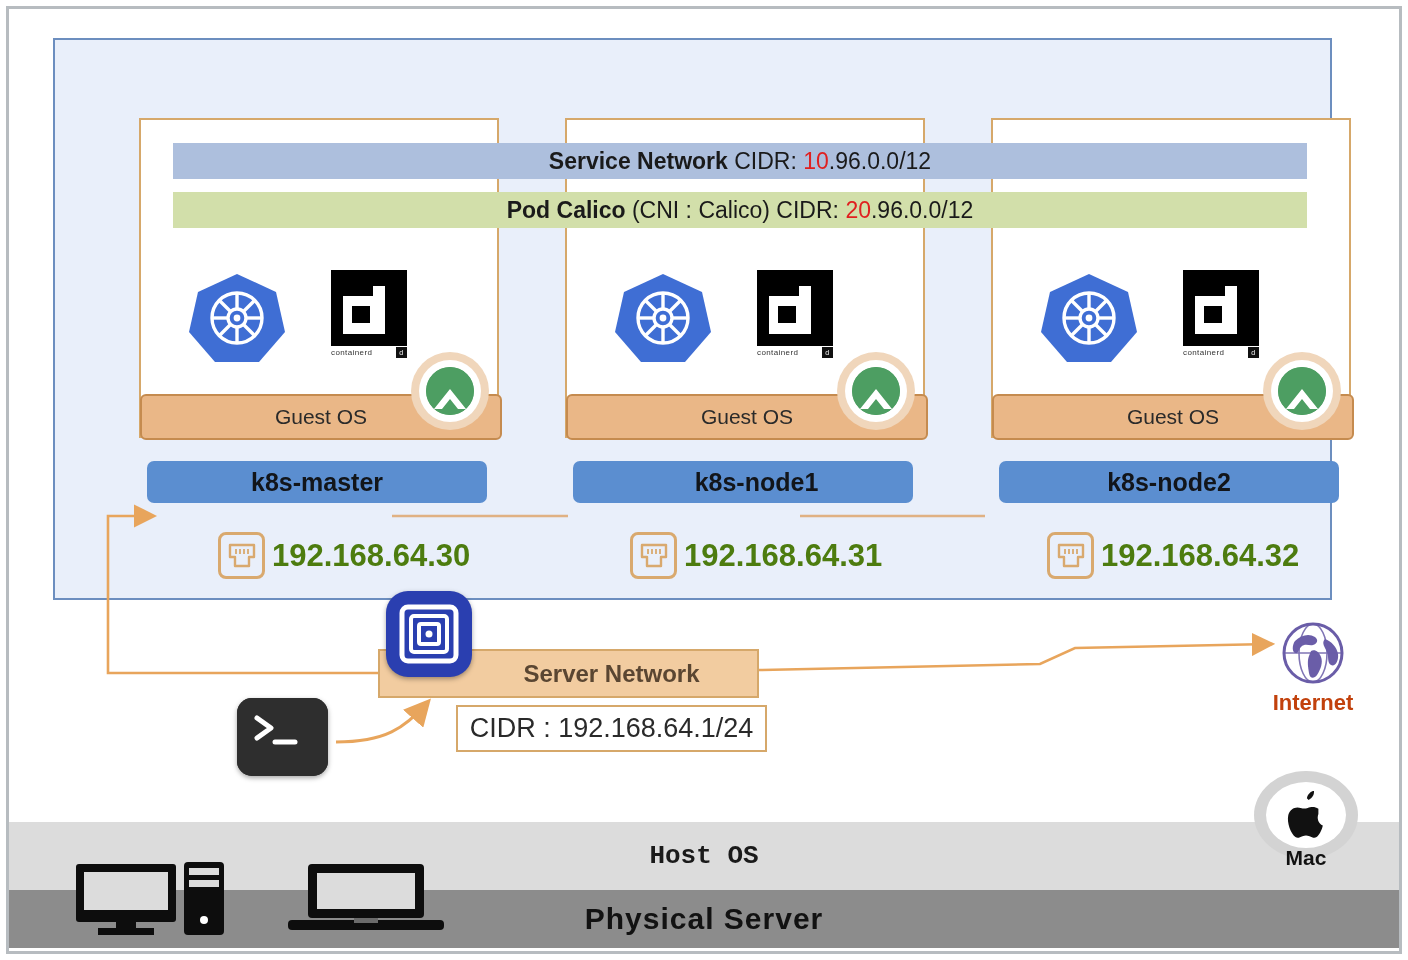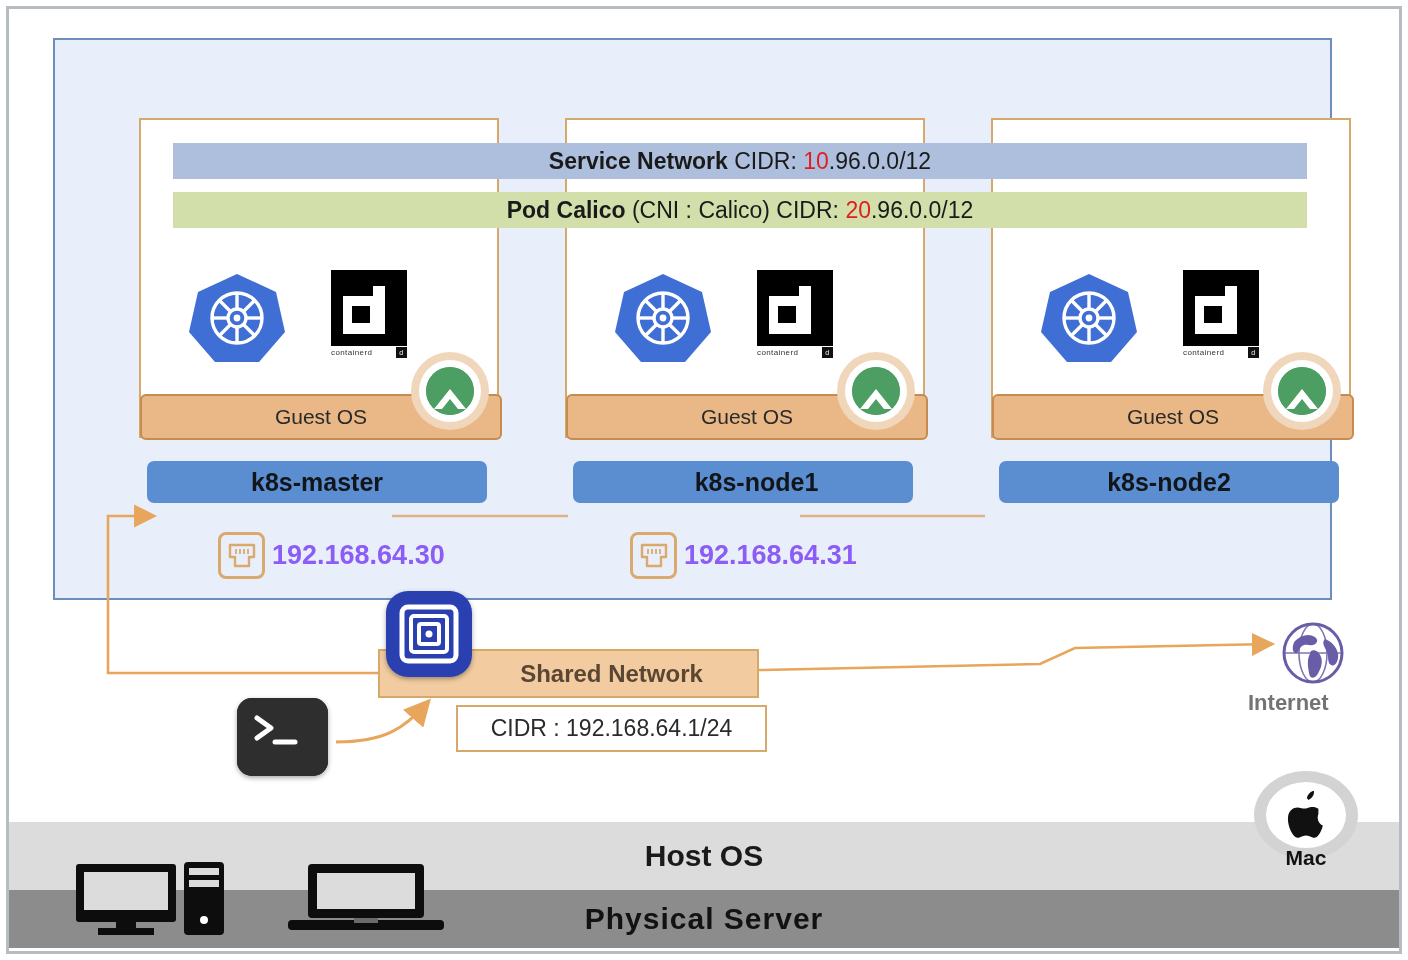--- a/index.html
+++ b/index.html
@@ -111,37 +111,37 @@
     position:absolute; top:492px; display:flex; align-items:center; gap:7px;
   }
   .n1 { left:163px; }
   .n2 { left:575px; }
   .n3 { left:992px; }
   .nic-icon {
     width:47px; height:47px; border:3px solid #d9a96e; border-radius:8px;
     display:flex; align-items:center; justify-content:center;
     background:transparent;
   }
-  .nic-label { font-size:27px; font-weight:bold; color:#8b5cf6; }
+  .nic-label { font-size:31px; font-weight:bold; color:#4d7c0f; }
 
   
   .overlay { position:absolute; left:0; top:0; width:1408px; height:960px; pointer-events:none; }
 
   
   .shared-box {
     position:absolute; left:378px; top:649px; width:381px; height:49px;
     background:#f2ccA0; border:2px solid #d6a86a;
     display:flex; align-items:center; justify-content:center;
   }
   .shared-label { font-size:24px; font-weight:bold; color:#5a4632; padding-left:86px; }
   .cidr-box {
     position:absolute; left:456px; top:705px; width:311px; height:47px;
     background:#ffffff; border:2px solid #d6a86a;
     display:flex; align-items:center; justify-content:center;
-    font-size:23px; color:#2a2a2a;
+    font-size:27px; color:#2a2a2a;
   }
   .shared-icon {
     position:absolute; left:386px; top:591px; width:86px; height:86px;
     border-radius:22px; background:#2a3fb0;
     display:flex; align-items:center; justify-content:center;
     z-index:6;
     box-shadow: 0 2px 5px rgba(0,0,0,.35);
   }
 
   
@@ -153,22 +153,22 @@
   .terminal-label {
     position:absolute; left:205px; top:786px; width:155px;
     text-align:center; font-size:25px; font-weight:bold; color:#111;margin-top:44px;
   }
 
   
   .internet-icon {
     position:absolute; left:1281px; top:621px; width:64px; height:64px;
   }
   .internet-label {
-    position:absolute; left:1248px; top:690px; width:130px; 
-    font-size:22px; font-weight:bold; color:#737373;
+    position:absolute; left:1248px; top:690px; width:130px; text-align:center;
+    font-size:22px; font-weight:bold; color:#c2410c;
   }
 
   
   .mac-circle {
     position:absolute; left:1254px; top:771px; width:104px; height:88px;
     border-radius:50%; background:#d3d3d3;
     display:flex; align-items:center; justify-content:center;
     z-index:5;
   }
   .mac-inner {
@@ -179,21 +179,21 @@
     position:absolute; left:1258px; top:846px; width:96px; text-align:center;
     font-size:21px; font-weight:bold; color:#111; z-index:6;
   }
 
   
   .host-bar {
     position:absolute; left:9px; top:822px; width:1390px; height:68px;
     background:#dcdcdc;
     display:flex; align-items:center; justify-content:center;
   }
-  .host-bar .t { font-size:30px; font-weight:bold; color:#1a1a1a; }
+  .host-bar .t { font-size:26px; font-weight:bold; color:#1a1a1a;font-family:Liberation Mono, monospace; }
   .phys-bar {
     position:absolute; left:9px; top:890px; width:1390px; height:58px;
     background:#8c8c8c;
     display:flex; align-items:center; justify-content:center;
   }
   .phys-bar .t { font-size:30px; font-weight:bold; color:#121212; letter-spacing:1px; }
 
   .desktop-icon { position:absolute; left:74px; top:860px; width:160px; height:75px; z-index:7; }
   .laptop-icon  { position:absolute; left:286px; top:862px; width:160px; height:72px; z-index:7; }
 </style>
@@ -377,41 +377,55 @@
           <g stroke="#d9a96e" stroke-width="1.8">
             <line x1="9" y1="6" x2="9" y2="11"></line>
             <line x1="13" y1="6" x2="13" y2="11"></line>
             <line x1="17" y1="6" x2="17" y2="11"></line>
             <line x1="21" y1="6" x2="21" y2="11"></line>
           </g>
         </svg>
       </span>
       <span class="nic-label">192.168.64.31</span>
     </div>
+    <div class="nic n3">
+      <span class="nic-icon">
+        <svg viewBox="0 0 30 26" width="30" height="26">
+          <path d="M3,2 H27 V14 L22,14 V23 H8 V14 L3,14 Z" fill="none" stroke="#d9a96e" stroke-width="2.4" stroke-linejoin="round"></path>
+          <g stroke="#d9a96e" stroke-width="1.8">
+            <line x1="9" y1="6" x2="9" y2="11"></line>
+            <line x1="13" y1="6" x2="13" y2="11"></line>
+            <line x1="17" y1="6" x2="17" y2="11"></line>
+            <line x1="21" y1="6" x2="21" y2="11"></line>
+          </g>
+        </svg>
+      </span>
+      <span class="nic-label">192.168.64.32</span>
+    </div>
   </div>
 
   <svg class="overlay">
     <defs>
       <marker id="arrowO" markerWidth="9" markerHeight="9" refX="7" refY="4.5" orient="auto">
         <path d="M0,0 L9,4.5 L0,9 Z" fill="#e8a55c"></path>
       </marker>
     </defs>
 
     <line x1="392" y1="516" x2="568" y2="516" stroke="#e0b183" stroke-width="2.4"></line>
     <line x1="800" y1="516" x2="985" y2="516" stroke="#e0b183" stroke-width="2.4"></line>
 
     <path d="M378,673 L108,673 L108,516 L152,516" stroke="#e8a55c" stroke-width="2.6" fill="none" marker-end="url(#arrowO)"></path>
 
     <path d="M336,742 C385,742 405,728 427,703" stroke="#e8a55c" stroke-width="3" fill="none" marker-end="url(#arrowO)"></path>
 
     <path d="M759,670 L1040,664 L1075,648 L1270,644" stroke="#e8a55c" stroke-width="2.6" fill="none" marker-end="url(#arrowO)"></path>
   </svg>
 
   <div class="shared-box">
-    <span class="shared-label">Shared Network</span>
+    <span class="shared-label">Server Network</span>
   </div>
   <div class="cidr-box">CIDR : 192.168.64.1/24</div>
   <div class="shared-icon">
     <svg viewBox="0 0 70 70" width="70" height="70">
       <rect x="8" y="8" width="54" height="54" rx="6" fill="none" stroke="#ffffff" stroke-width="5"></rect>
       <rect x="17" y="17" width="36" height="36" rx="3" fill="none" stroke="#ffffff" stroke-width="4"></rect>
       <rect x="25" y="25" width="20" height="20" rx="2" fill="none" stroke="#ffffff" stroke-width="4"></rect>
       <circle cx="35" cy="35" r="3.5" fill="#ffffff"></circle>
     </svg>
   </div>

